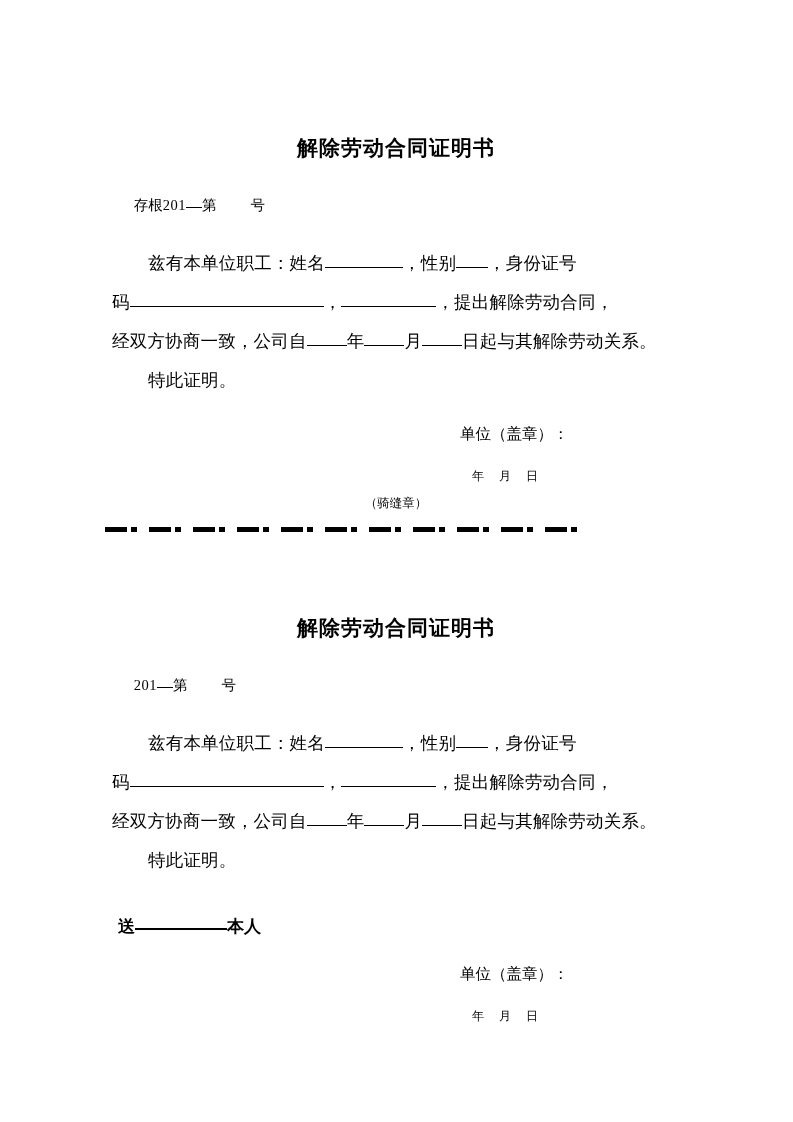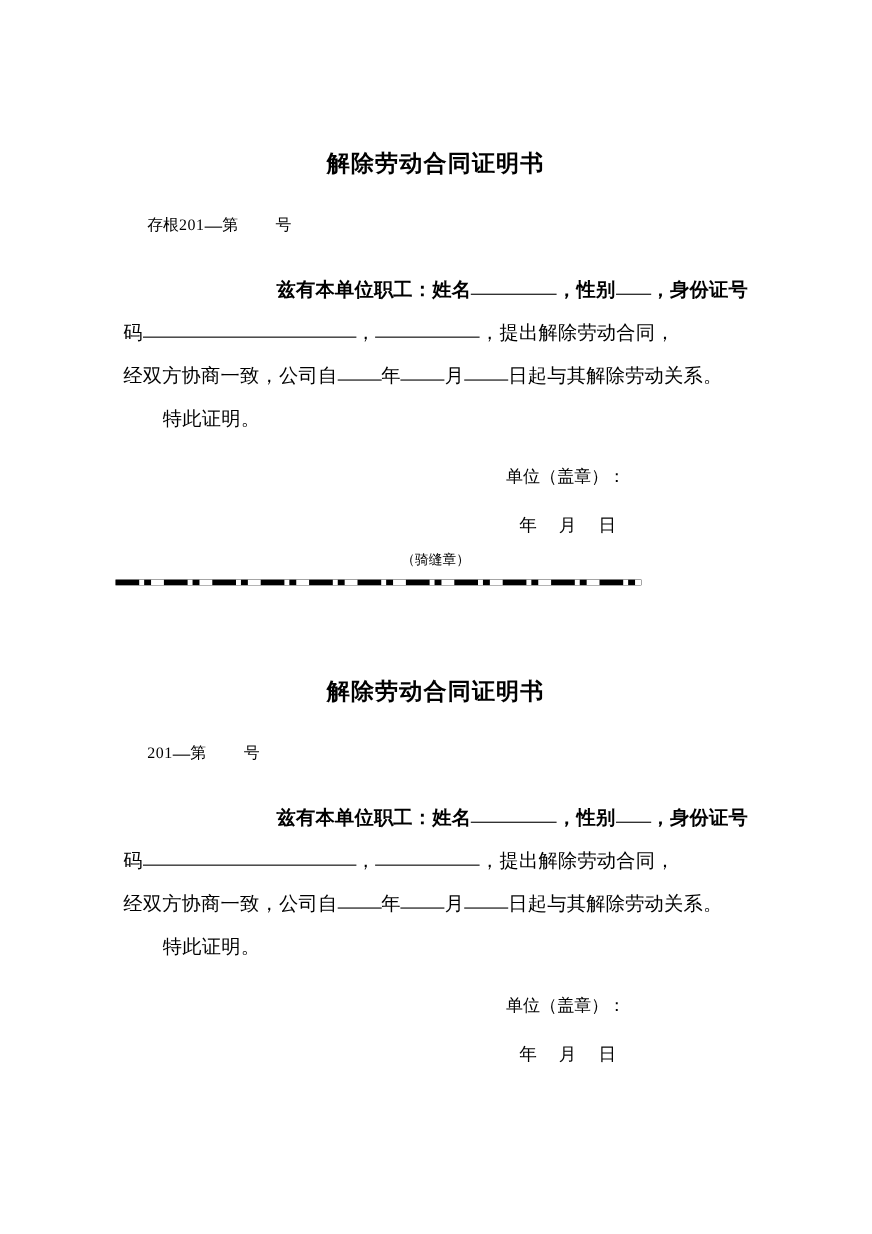--- a/index.html
+++ b/index.html
@@ -61,23 +61,22 @@
 
   
   .body-line {
     font-size: 17.5px;
     line-height: 39px;
     white-space: nowrap;
     letter-spacing: 0.2px;
   }
   .body-line.justified {
     display: flex;
-    justify-content: flex-end;
+    justify-content: flex-start;
     white-space: nowrap;
-    font-weight: bold;
   }
   .indent-2 {
     display: inline-block;
     width: 36px;
   }
 
   .u {
     display: inline-block;
     border-bottom: 1.4px solid #000;
     vertical-align: 1px;
@@ -110,21 +109,21 @@
   }
 
   
   .sign-unit {
     font-size: 15.5px;
     padding-left: 348px;
     line-height: 1.4;
     white-space: pre;
   }
   .sign-date {
-    font-size: 16px;
+    font-size: 12px;
     padding-left: 360px;
     line-height: 1.4;
     white-space: pre;
   }
   .seal-note {
     font-size: 12.5px;
     text-align: right;
     line-height: 1.3;
     white-space: pre;
   }
@@ -226,19 +225,22 @@
     </div>
 
     <div class="body-line">
       <span>经双方协商一致，公司自</span><span class="u u-date"></span><span>年</span><span class="u u-date"></span><span>月</span><span class="u u-date"></span><span>日起与其解除劳动关系。</span>
     </div>
 
     <div class="body-line">
       <span class="indent-2"></span><span>特此证明。</span>
     </div>
 
+    <div class="send-line" style="margin-top:30px; margin-left:6px;">
+      <span>送</span><span class="u-send"></span><span>本人</span>
+    </div>
 
     <div class="sign-unit" style="margin-top:24px;">单位（盖章）：</div>
 
     <div class="sign-date" style="margin-top:23px;">年     月     日</div>
   </div>
 
 </div>
 
 </body></html>

